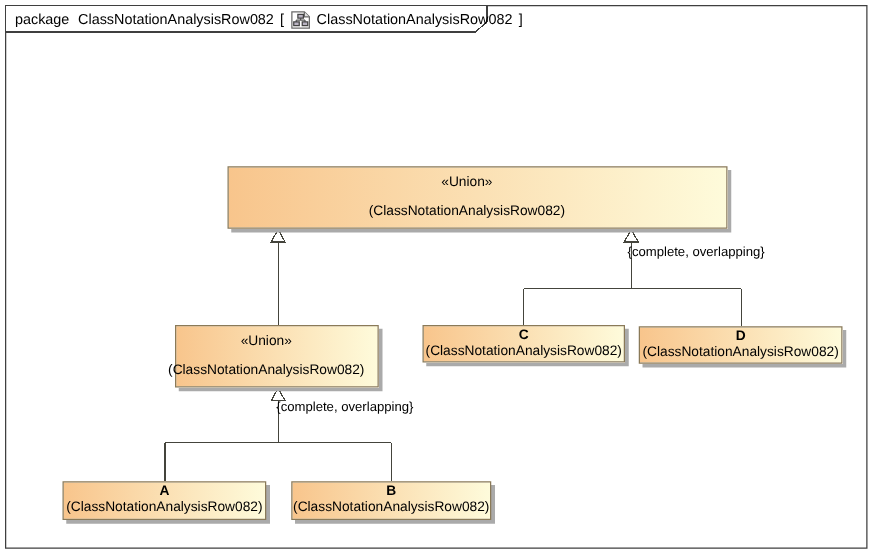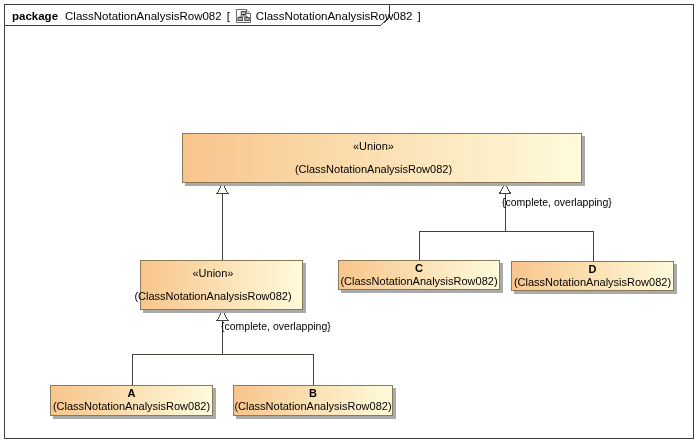--- a/index.html
+++ b/index.html
@@ -13,21 +13,21 @@
     position:absolute; left:4px; top:4px; width:690px; height:435px;
     box-sizing:border-box;
     border:1px solid var(--frame_border, #3f3f3f);
   }
   .tab-svg { position:absolute; left:4px; top:4px; }
   .tab-content {
     position:absolute; left:12px; top:8px; height:15px;
     display:flex; align-items:center; white-space:nowrap;
     font-size:11.5px;
   }
-  .tab-content .kw { font-weight:bold; margin-right:7px; }
+  .tab-content .kw { font-weight:normal; margin-right:7px; }
   .tab-content .sep { margin:0 4px 0 5px; }
   .tab-content .icon-wrap { display:inline-flex; margin:0 4px 0 1px; }
   .uml-box {
     position:absolute; box-sizing:border-box;
     background: linear-gradient(to right, var(--box_gradient_left,#f8c58c), var(--box_gradient_right,#fefbdb));
     border:1px solid var(--box_border,#8a7a58);
     box-shadow: 3px 3px 0 var(--box_shadow,#aaaaaa);
     display:flex; flex-direction:column; align-items:center;
     text-align:center;
   }

